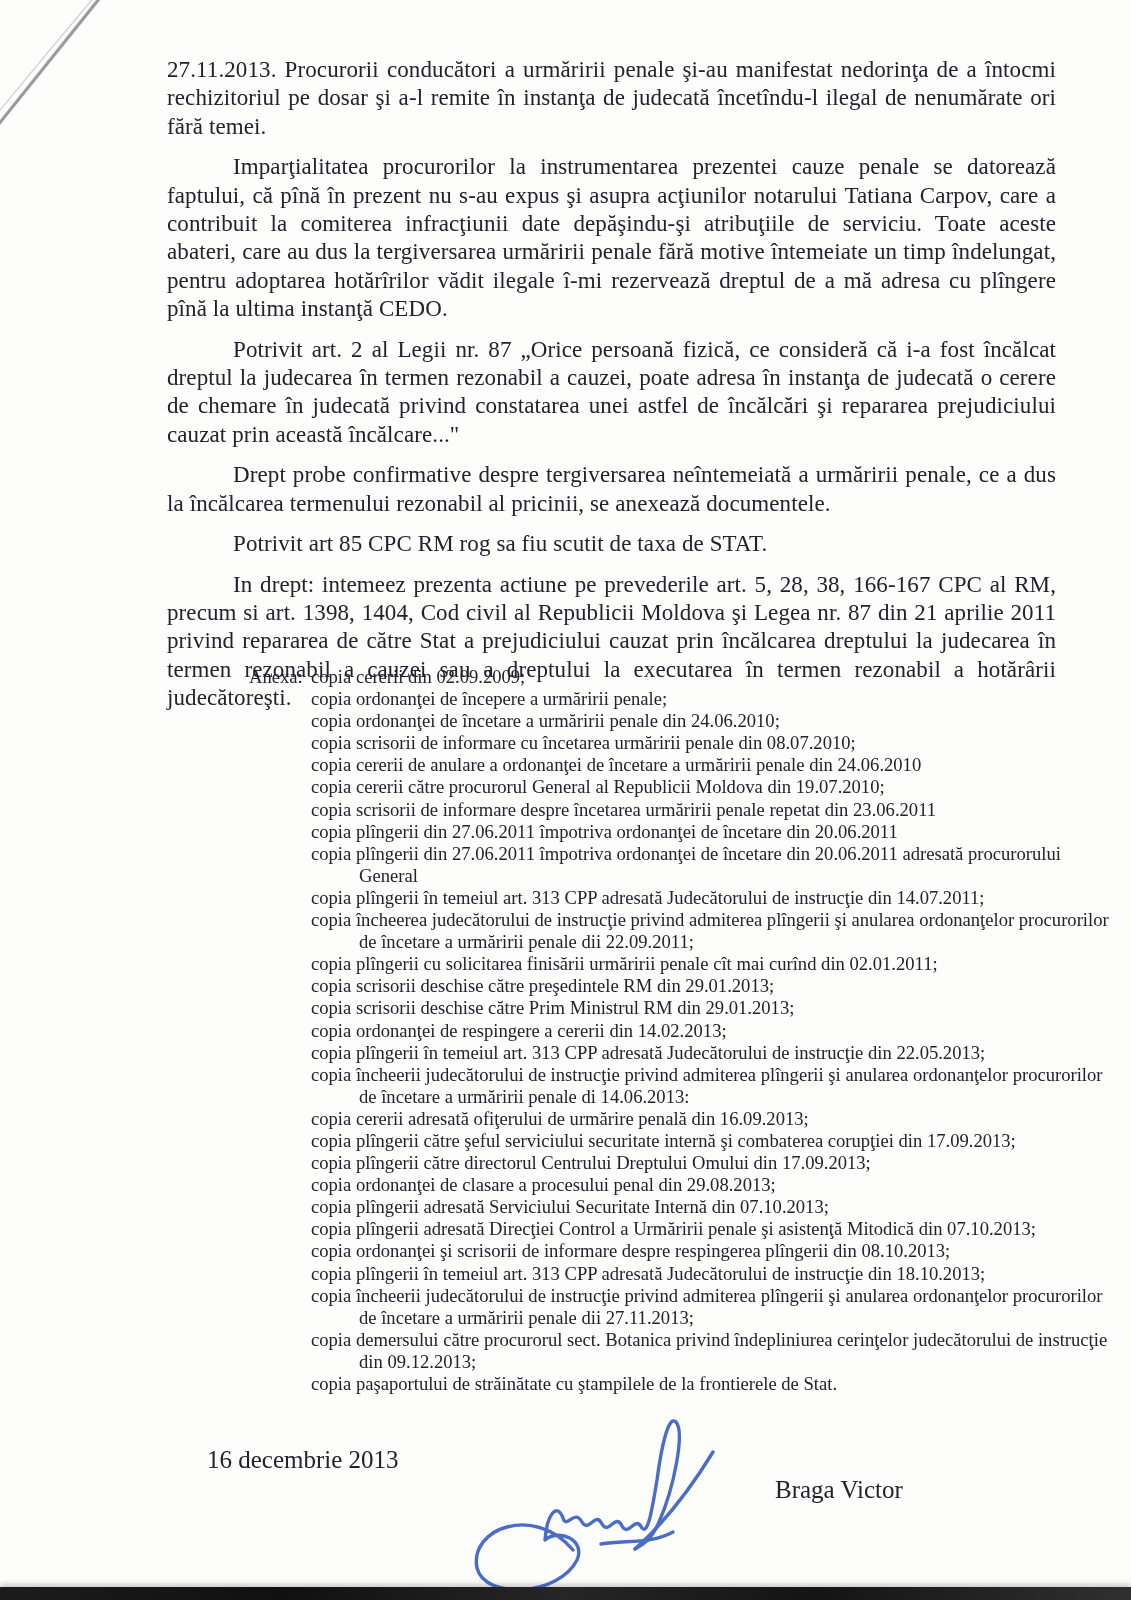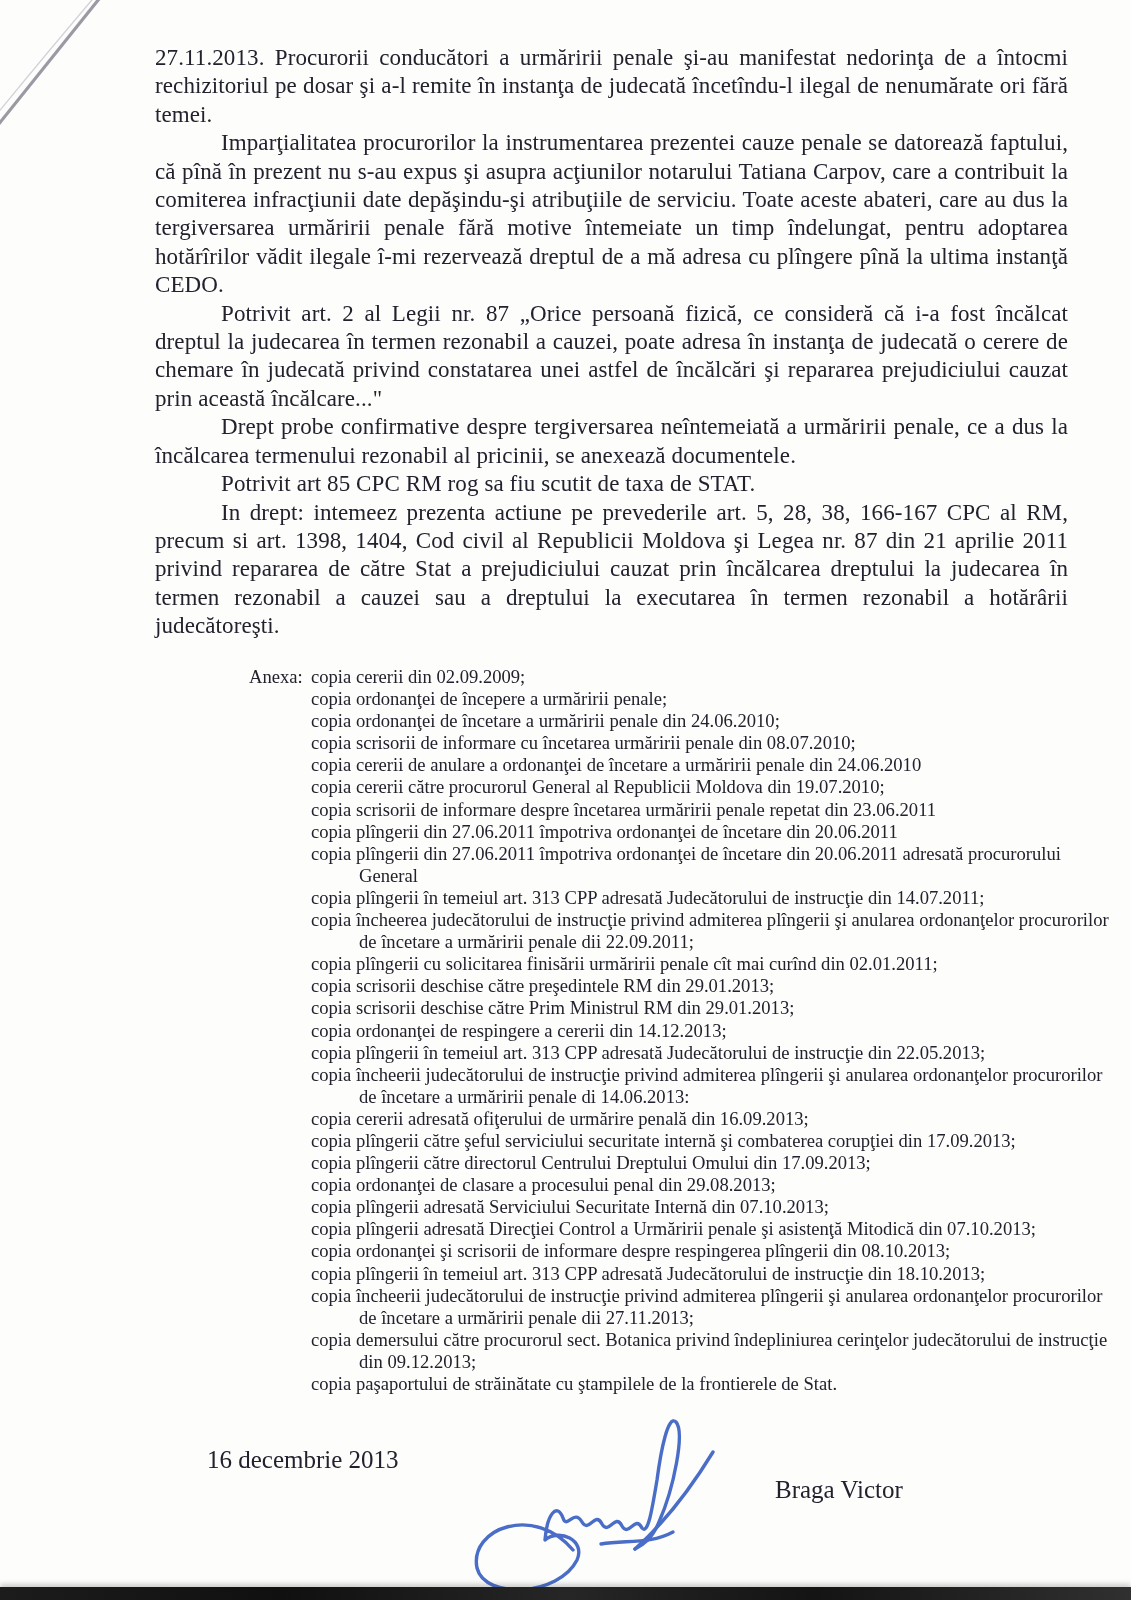--- a/index.html
+++ b/index.html
@@ -10,21 +10,21 @@
     color:#22222e;
   }
   .page { position:absolute; inset:0; }
 
   
   .main-text {
     position:absolute; left:155px; top:44px; width:913px;
     font-size:23px; line-height:28.4px; text-align:justify;
     letter-spacing:0.1px;
   }
-  .main-text p { margin:0; }
+  .main-text p { margin:12px; }
   .main-text p.ind { text-indent:66px; }
   .main-text b { font-weight:normal; }
 
   
   .annex {
     position:absolute; left:206px; top:666px; display:flex;
     font-size:18.6px; line-height:22.1px;
   }
   .annex-label { flex:none; width:62px;margin-left:43px; }
   .annex-items { width:802px; }
@@ -72,21 +72,21 @@
         <div class="annex-item">copia cererii de anulare a ordonanţei de încetare a  urmăririi penale din 24.06.2010</div>
         <div class="annex-item">copia cererii către procurorul General al Republicii Moldova din 19.07.2010;</div>
         <div class="annex-item">copia scrisorii de informare despre încetarea urmăririi penale repetat din 23.06.2011</div>
         <div class="annex-item">copia plîngerii din 27.06.2011 împotriva ordonanţei de încetare din 20.06.2011</div>
         <div class="annex-item">copia plîngerii din 27.06.2011 împotriva ordonanţei de încetare din 20.06.2011 adresată procurorului General</div>
         <div class="annex-item">copia plîngerii în temeiul art. 313 CPP adresată Judecătorului de instrucţie din 14.07.2011;</div>
         <div class="annex-item">copia încheerea judecătorului de instrucţie privind admiterea plîngerii şi anularea ordonanţelor procurorilor de  încetare a urmăririi penale dii 22.09.2011;</div>
         <div class="annex-item">copia plîngerii cu solicitarea finisării urmăririi penale cît mai curînd din 02.01.2011;</div>
         <div class="annex-item">copia scrisorii deschise către preşedintele RM din 29.01.2013;</div>
         <div class="annex-item">copia scrisorii deschise către Prim Ministrul RM din 29.01.2013;</div>
-        <div class="annex-item">copia ordonanţei de respingere a cererii din 14.12.2013;</div>
+        <div class="annex-item">copia ordonanţei de respingere a cererii din 14.02.2013;</div>
         <div class="annex-item">copia plîngerii în temeiul art. 313 CPP adresată Judecătorului de instrucţie din 22.05.2013;</div>
         <div class="annex-item">copia încheerii judecătorului de instrucţie privind admiterea plîngerii şi anularea ordonanţelor procurorilor de  încetare a urmăririi penale di 14.06.2013:</div>
         <div class="annex-item">copia cererii adresată ofiţerului de urmărire penală din 16.09.2013;</div>
         <div class="annex-item">copia plîngerii către şeful serviciului securitate internă şi combaterea corupţiei din 17.09.2013;</div>
         <div class="annex-item">copia plîngerii către directorul Centrului Dreptului Omului din 17.09.2013;</div>
         <div class="annex-item">copia ordonanţei de clasare a procesului penal din 29.08.2013;</div>
         <div class="annex-item">copia plîngerii adresată Serviciului Securitate Internă din 07.10.2013;</div>
         <div class="annex-item">copia plîngerii adresată Direcţiei Control a Urmăririi penale şi asistenţă Mitodică  din 07.10.2013;</div>
         <div class="annex-item">copia ordonanţei şi scrisorii de informare despre respingerea plîngerii din 08.10.2013;</div>
         <div class="annex-item">copia plîngerii în temeiul art. 313 CPP adresată Judecătorului de instrucţie din 18.10.2013;</div>

